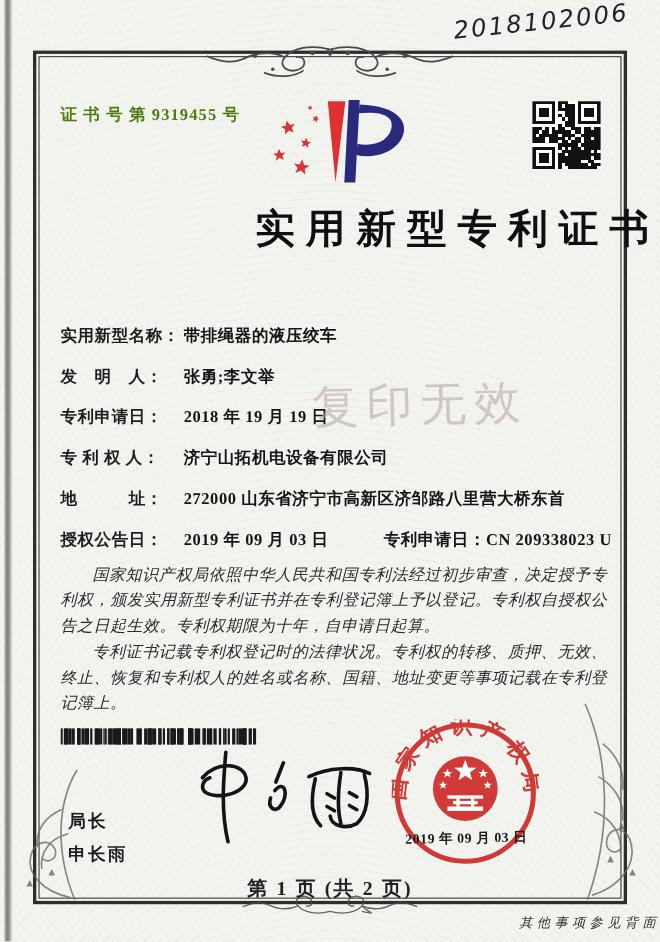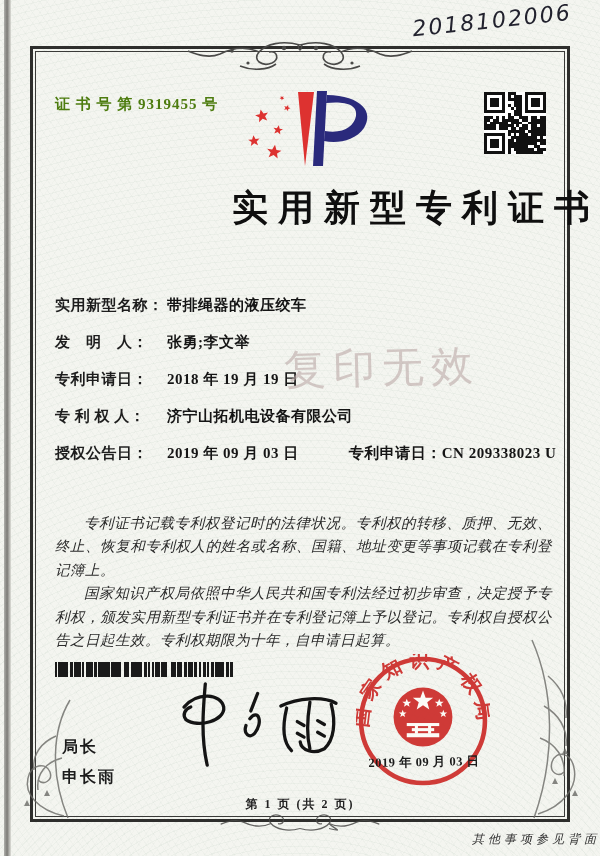--- a/index.html
+++ b/index.html
@@ -72,21 +72,21 @@
   .director .name{margin-top:9px;}
   .signature{position:absolute;left:168px;top:678px;z-index:5;}
   .seal{position:absolute;left:356px;top:654px;z-index:5;}
   .seal-date{
     position:absolute;left:360px;top:754px;width:128px;z-index:6;
     text-align:center;font-size:12.5px;font-weight:700;color:#1b1b1b;
     letter-spacing:.5px;transform:rotate(-1deg);
   }
   .page-info{
     position:absolute;left:0;right:0;top:796px;z-index:4;
-    text-align:center;font-size:12px;font-weight:600;letter-spacing:2px;color:#222;
+    text-align:center;font-size:18px;font-weight:600;letter-spacing:2px;color:#222;
   }
   .back-note{
     position:absolute;left:0;right:0;top:831px;z-index:4;
     text-align:right;font-size:12px;font-style:italic;
     letter-spacing:4px;color:#333;
   }
 </style>
 </head>
 <body>
 
@@ -372,30 +372,33 @@
   </div>
   <div class="row">
     <span class="flabel">发　明　人：</span><span class="fvalue">张勇;李文举</span>
   </div>
   <div class="row">
     <span class="flabel">专利申请日：</span><span class="fvalue">2018 年 19 月 19 日</span>
   </div>
   <div class="row">
     <span class="flabel">专 利 权 人：</span><span class="fvalue">济宁山拓机电设备有限公司</span>
   </div>
+  <div class="row">
+    <span class="flabel">地　　　址：</span><span class="fvalue">272000 山东省济宁市高新区济邹路八里营大桥东首</span>
+  </div>
   <div class="row grant-row">
     <span class="flabel">授权公告日：</span><span class="fvalue">2019 年 09 月 03 日</span><span class="pair2"><span class="fvalue" style="font-weight:700;">专利申请日：</span><span class="fvalue">CN 209338023 U</span></span>
   </div>
 </div>
 
 <div class="watermark">复印无效</div>
 
 <div class="body-text">
+  <p>国家知识产权局依照中华人民共和国专利法经过初步审查，决定授予专利权，颁发实用新型专利证书并在专利登记簿上予以登记。专利权自授权公告之日起生效。专利权期限为十年，自申请日起算。</p>
   <p>专利证书记载专利权登记时的法律状况。专利权的转移、质押、无效、终止、恢复和专利权人的姓名或名称、国籍、地址变更等事项记载在专利登记簿上。</p>
-  <p>国家知识产权局依照中华人民共和国专利法经过初步审查，决定授予专利权，颁发实用新型专利证书并在专利登记簿上予以登记。专利权自授权公告之日起生效。专利权期限为十年，自申请日起算。</p>
 </div>
 
 <svg class="barcode" id="barcode-svg" width="178" height="15" viewBox="0 0 178 15">
     <rect x="0" y="0" width="2" height="15" fill="#1a1a1a"></rect>
     <rect x="4" y="0" width="3" height="15" fill="#1a1a1a"></rect>
     <rect x="6" y="0" width="-2" height="15" fill="#1a1a1a"></rect>
     <rect x="3" y="0" width="3" height="15" fill="#1a1a1a"></rect>
     <rect x="7" y="0" width="3" height="15" fill="#1a1a1a"></rect>
     <rect x="10" y="0" width="3" height="15" fill="#1a1a1a"></rect>
     <rect x="15" y="0" width="3" height="15" fill="#1a1a1a"></rect>

